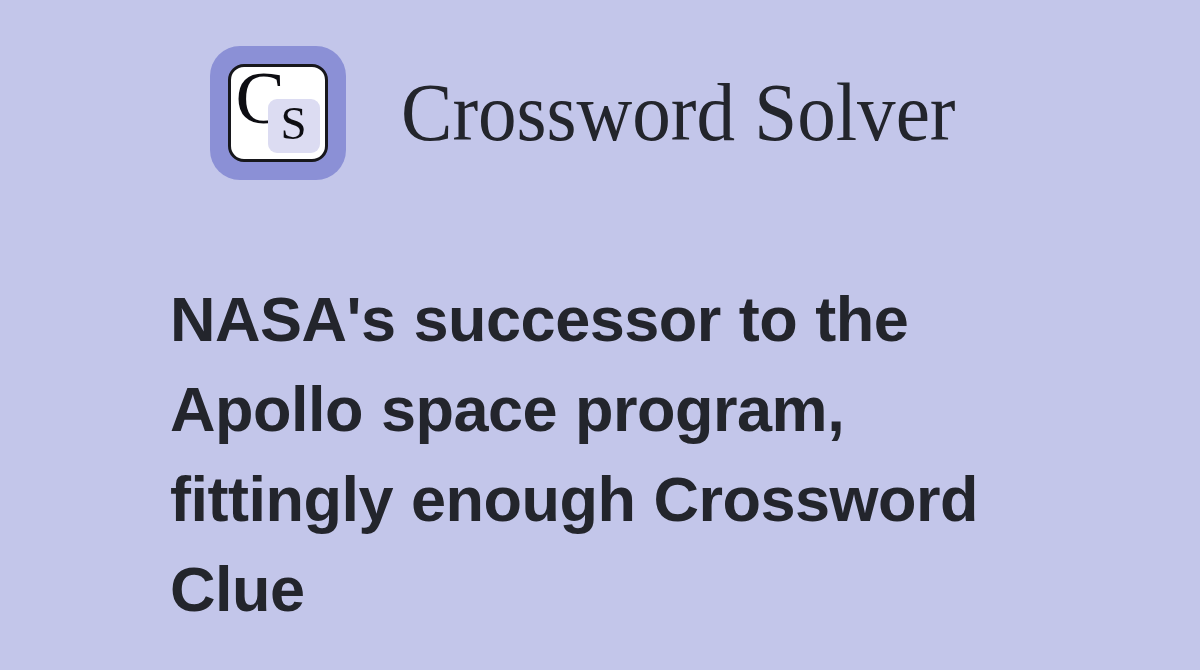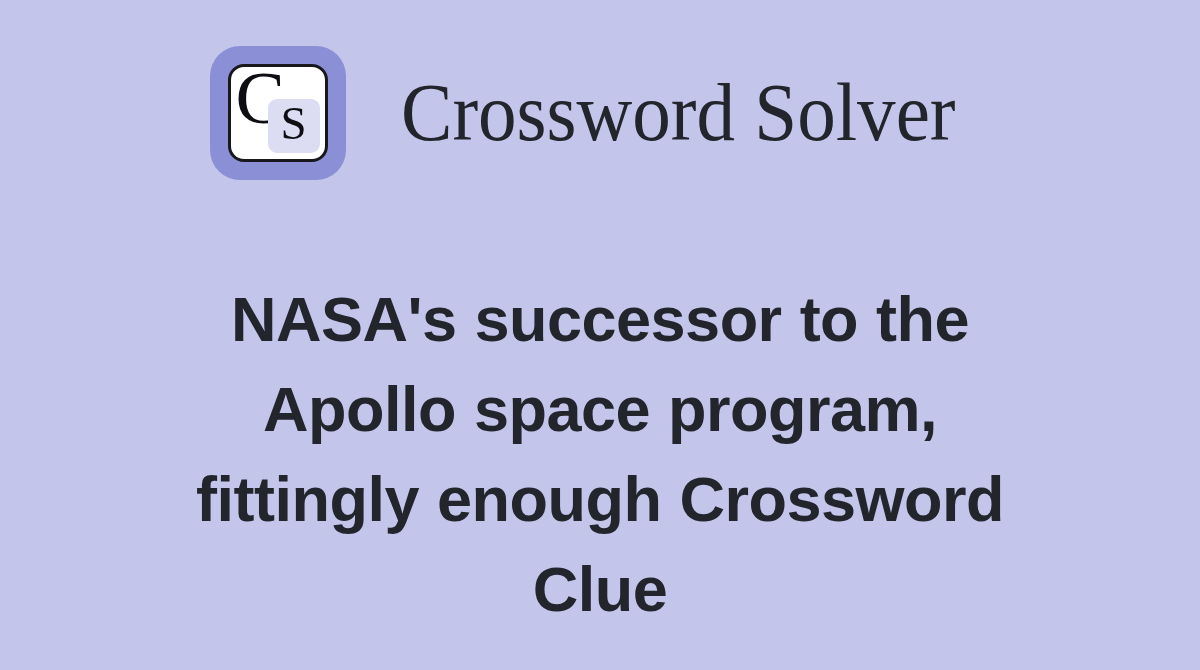--- a/index.html
+++ b/index.html
@@ -104,21 +104,21 @@
     flex: 0 0 auto;
   }
 
   
   .clue-heading {
     position: absolute;
     left: 50%;
     transform: translateX(-50%);
     top: 232px;
     width: 860px;
-    text-align: center;
+    text-align: left;
     font-family: "Liberation Sans Narrow", "Liberation Sans", sans-serif;
     font-weight: bold;
     font-size: 63px;
     line-height: 90px;
     color: #23252c;
     letter-spacing: -0.5px;
     word-spacing: 1px;
   }
 </style>
 </head>

